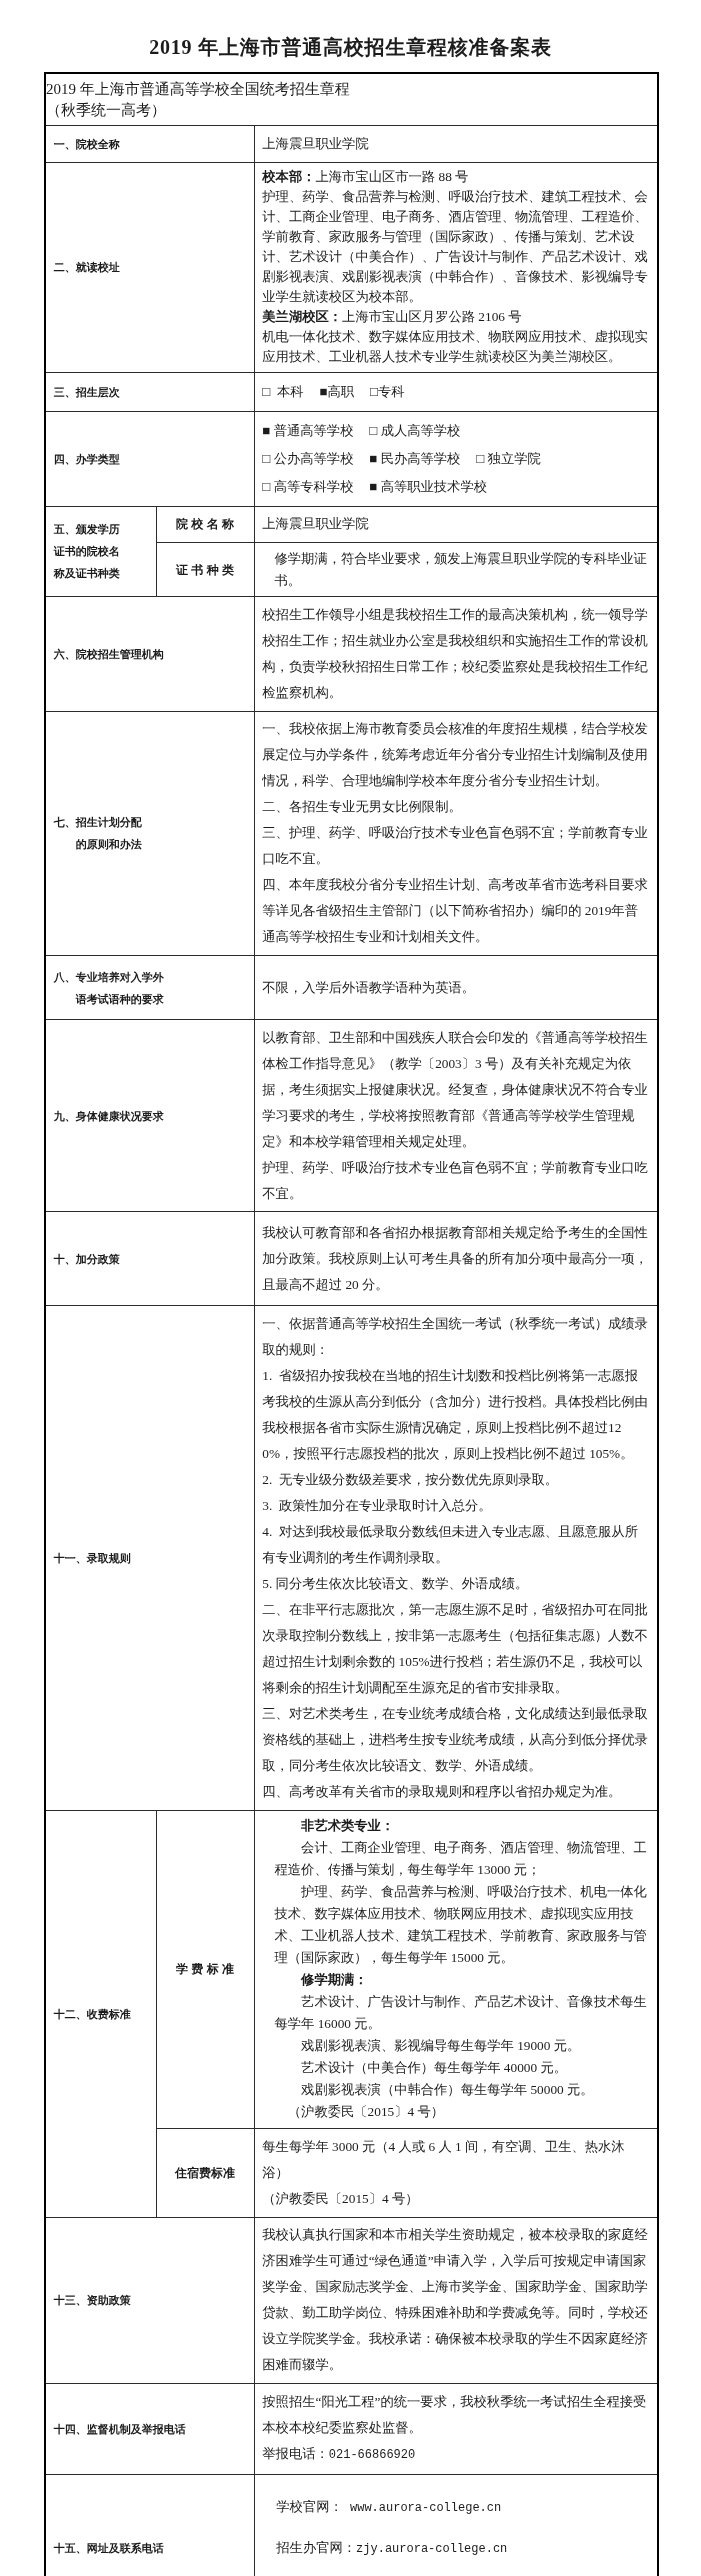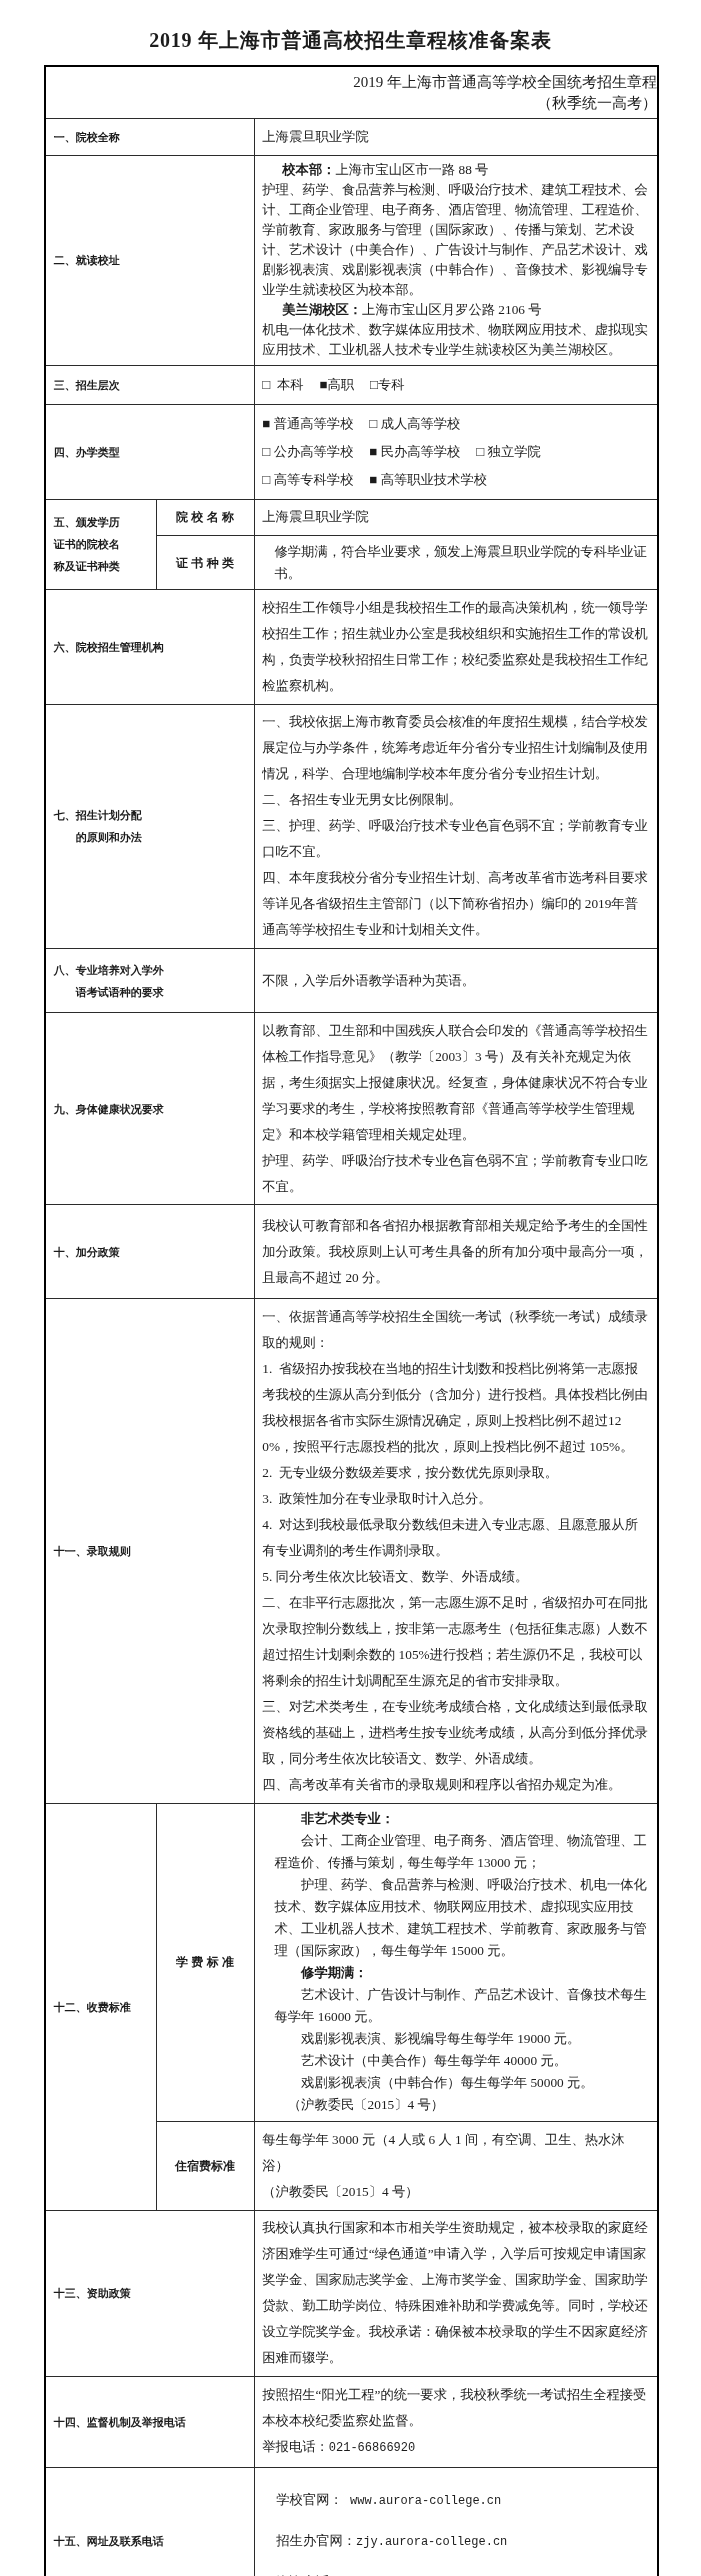--- a/index.html
+++ b/index.html
@@ -2,49 +2,49 @@
 <html style="font-size:12.5px"><head>
 <meta charset="utf-8">
 <style>
   html,body{margin:0;padding:0;background:#ffffff;}
   body{
     width:701px;height:2576px;position:relative;
     font-family:"Liberation Serif","DejaVu Serif",serif;
     color:#1c1c1c;-webkit-font-smoothing:antialiased;
   }
   .page-title{
-    margin:0;padding-top:27px;padding-bottom:11px;
+    margin:0;padding-top:34px;padding-bottom:11px;
     text-align:center;font-size:20px;font-weight:bold;
     font-family:"Liberation Serif","DejaVu Serif",serif;letter-spacing:0.8px;
   }
   table.record{
     border-collapse:collapse;table-layout:fixed;
     width:613px;margin-left:44px;
     border:2.3px solid #000;
   }
   col.c1{width:111px;} col.c2{width:98px;} col.c3{width:404px;}
   td{
     border:0.8px solid #2b2b2b;vertical-align:middle;
     padding:4.7px 7.8px;font-size:13.3px;line-height:26px;
     word-break:break-all;overflow:hidden;
   }
-  .thead{text-align:right;font-size:15px;line-height:21px;padding:4.7px 0;}
+  .thead{text-align:left;font-size:15px;line-height:21px;padding:4.7px 0;}
   .lbl{
     font-family:"Liberation Sans","DejaVu Sans",sans-serif;
     font-weight:bold;white-space:pre-wrap;line-height:22px;font-size:11px;
   }
   .sublbl{
     font-family:"Liberation Sans","DejaVu Sans",sans-serif;
     font-weight:bold;text-align:center;font-size:12px;
   }
   .pre{white-space:pre-wrap;}
   .lh26{line-height:20px;}
   .lh28{line-height:22px;padding-left:20px;}
   p.para{margin:0;}
-  .blead{font-family:"Liberation Sans","DejaVu Sans",sans-serif;font-weight:bold;margin-left:20px;}
+  .blead{font-family:"Liberation Sans","DejaVu Sans",sans-serif;font-weight:bold;}
   .opt{margin-right:12.5px;white-space:pre;margin-top:43px;}
   .optline{line-height:28px;}
   .fee-head{margin:0;text-indent:2em;font-family:"Liberation Sans","DejaVu Sans",sans-serif;font-weight:bold;}
   .fee-body{margin:0;text-indent:2em;}
   .fee-note{margin:0;text-indent:1em;}
   .mono{font-family:"Liberation Mono","DejaVu Sans Mono",monospace;font-size:12px;}
   .contact-line{margin:14px;}
 </style>
 </head>
 <body>

